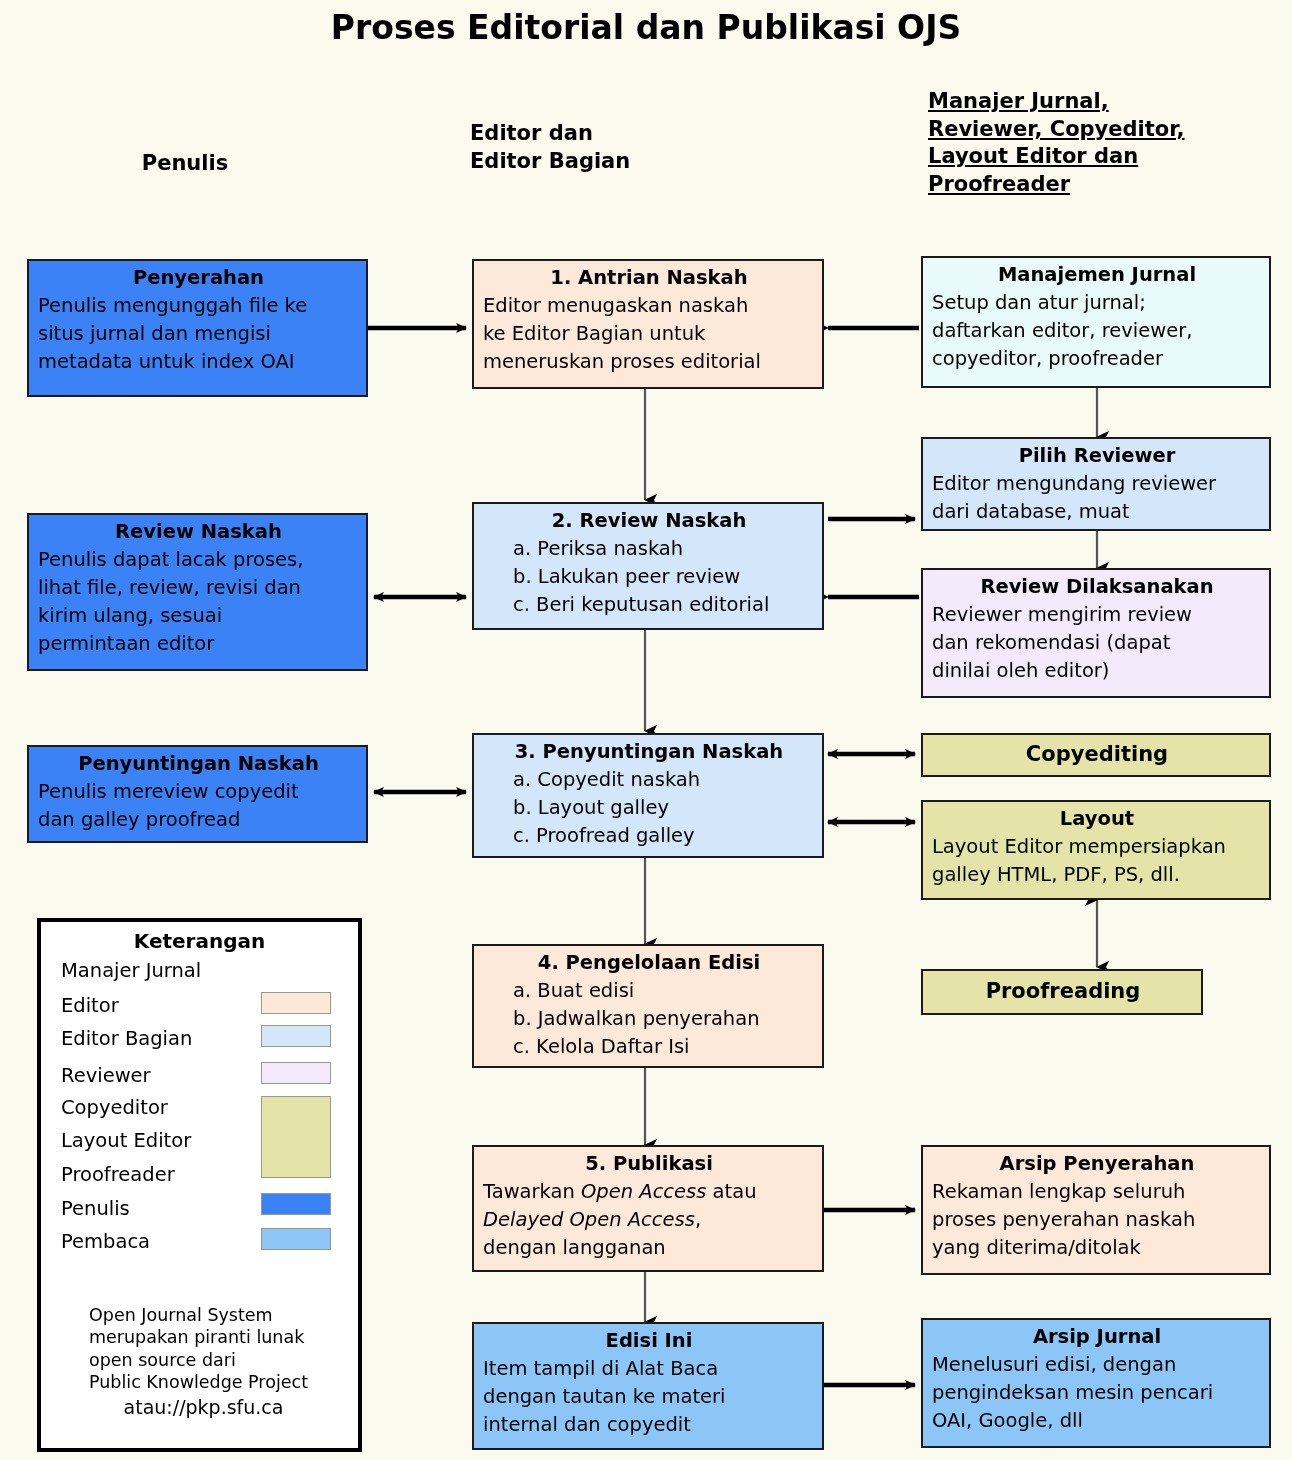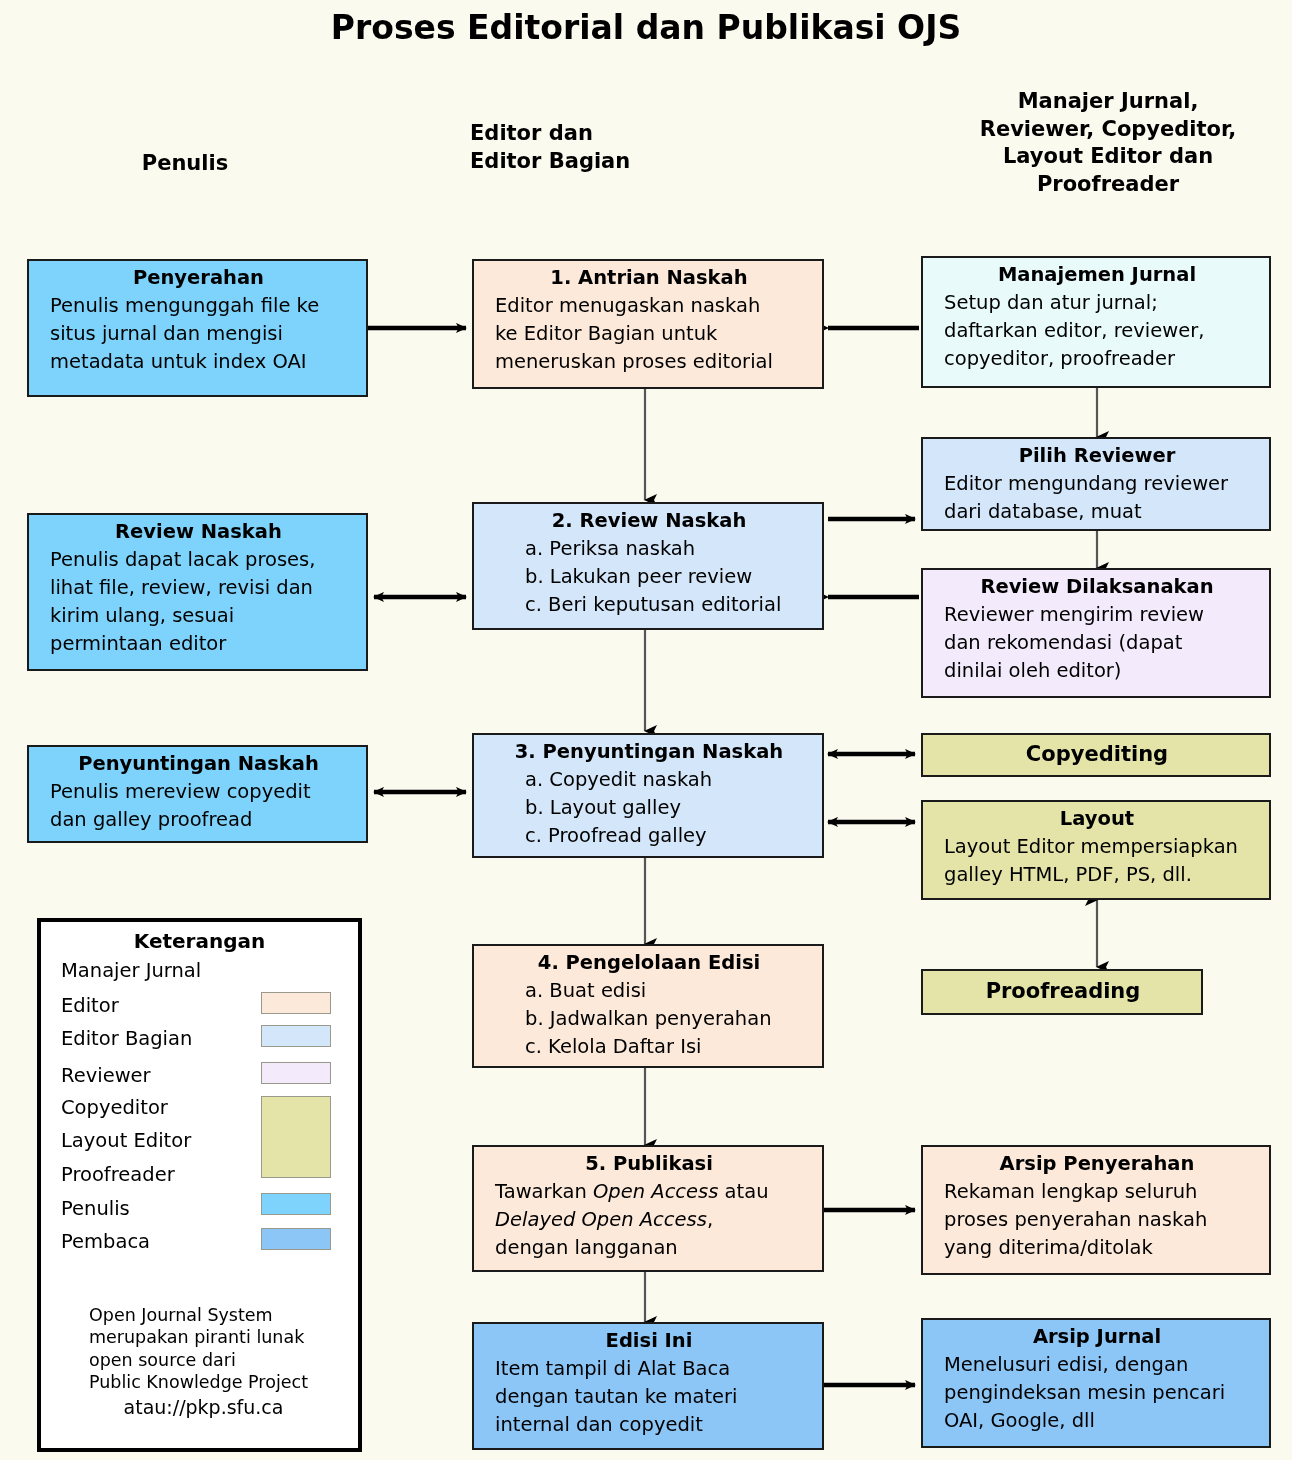--- a/index.html
+++ b/index.html
@@ -18,46 +18,46 @@
     position:absolute;top:8px;left:0;width:1292px;
     text-align:center;font-size:33px;font-weight:bold;
     font-family:"DejaVu Sans", sans-serif;
     letter-spacing:0px;
   }
   .colhead{
     position:absolute;font-size:21px;font-weight:bold;line-height:1.32;
   }
   .colhead.c1{left:60px;top:150px;width:250px;text-align:center;}
   .colhead.c2{left:470px;top:120px;width:355px;text-align:left;}
-  .colhead.c3{left:928px;top:88px;width:360px;text-align:center;}
+  .colhead.c3{left:928px;top:88px;width:360px;text-align:left;text-decoration:underline;}
 
   .box{
     position:absolute;
     border:2px solid #1a1a1a;
     box-sizing:border-box;
     font-size:19.5px;
     line-height:1.45;
     padding:3px 7px 4px 9px;
   }
   .box .bt{
     display:block;font-weight:bold;text-align:center;font-size:19.5px;
     line-height:1.42;
   }
-  .box .bd{display:block;margin-left:12px;}
+  .box .bd{display:block;}
   .box .ind{display:block;padding-left:30px;}
   .box.onlytitle{display:flex;align-items:center;justify-content:center;}
   .box.onlytitle .bt{font-size:21px;}
 
   
   .c-editor   {background:#fce9d9;}
   .c-secedit  {background:#d4e6f9;}
   .c-manager  {background:#e9fafb;}
   .c-reviewer {background:#f3eafb;}
   .c-copy     {background:#e4e4a8;}
-  .c-author   {background:#7dd3fc;}
+  .c-author   {background:#3b82f6;}
   .c-reader   {background:#8cc6f7;}
 
   
   .legend{
     position:absolute;left:37px;top:918px;width:325px;height:534px;
     background:#ffffff;border:4px solid #000;box-sizing:border-box;
   }
   .legend .lg-title{
     text-align:center;font-weight:bold;font-size:20px;margin-top:7px;
   }

